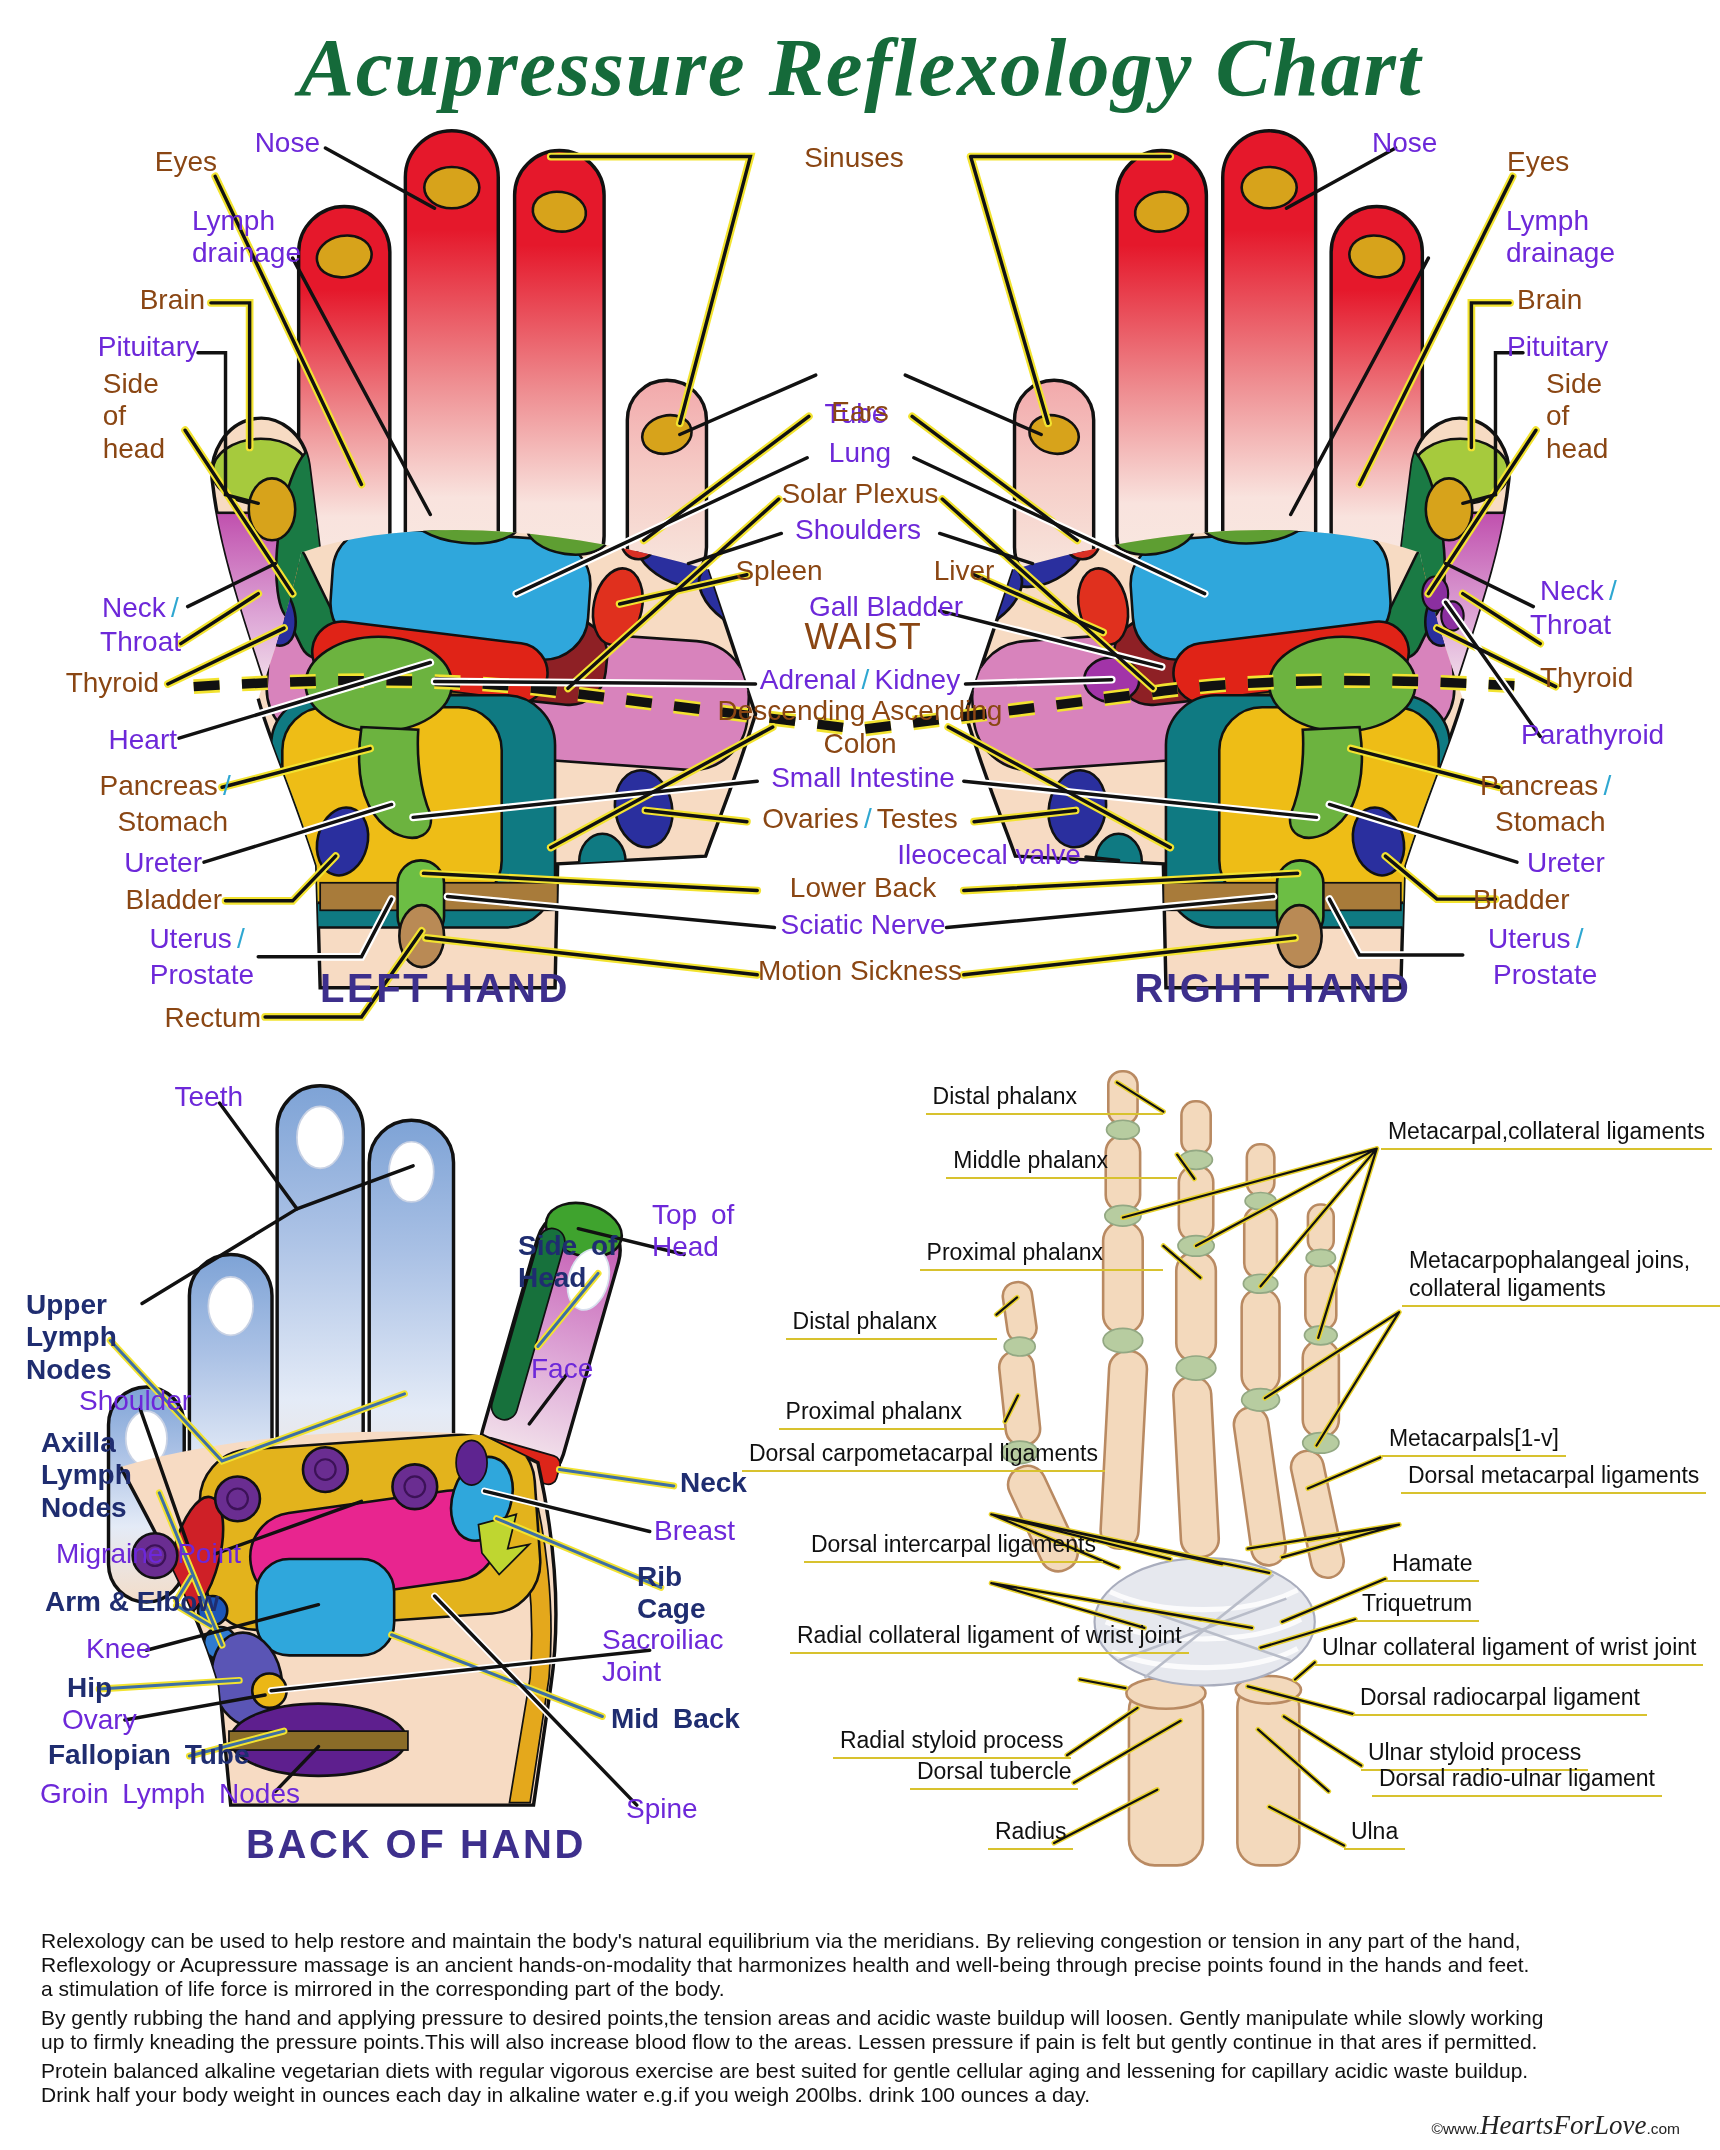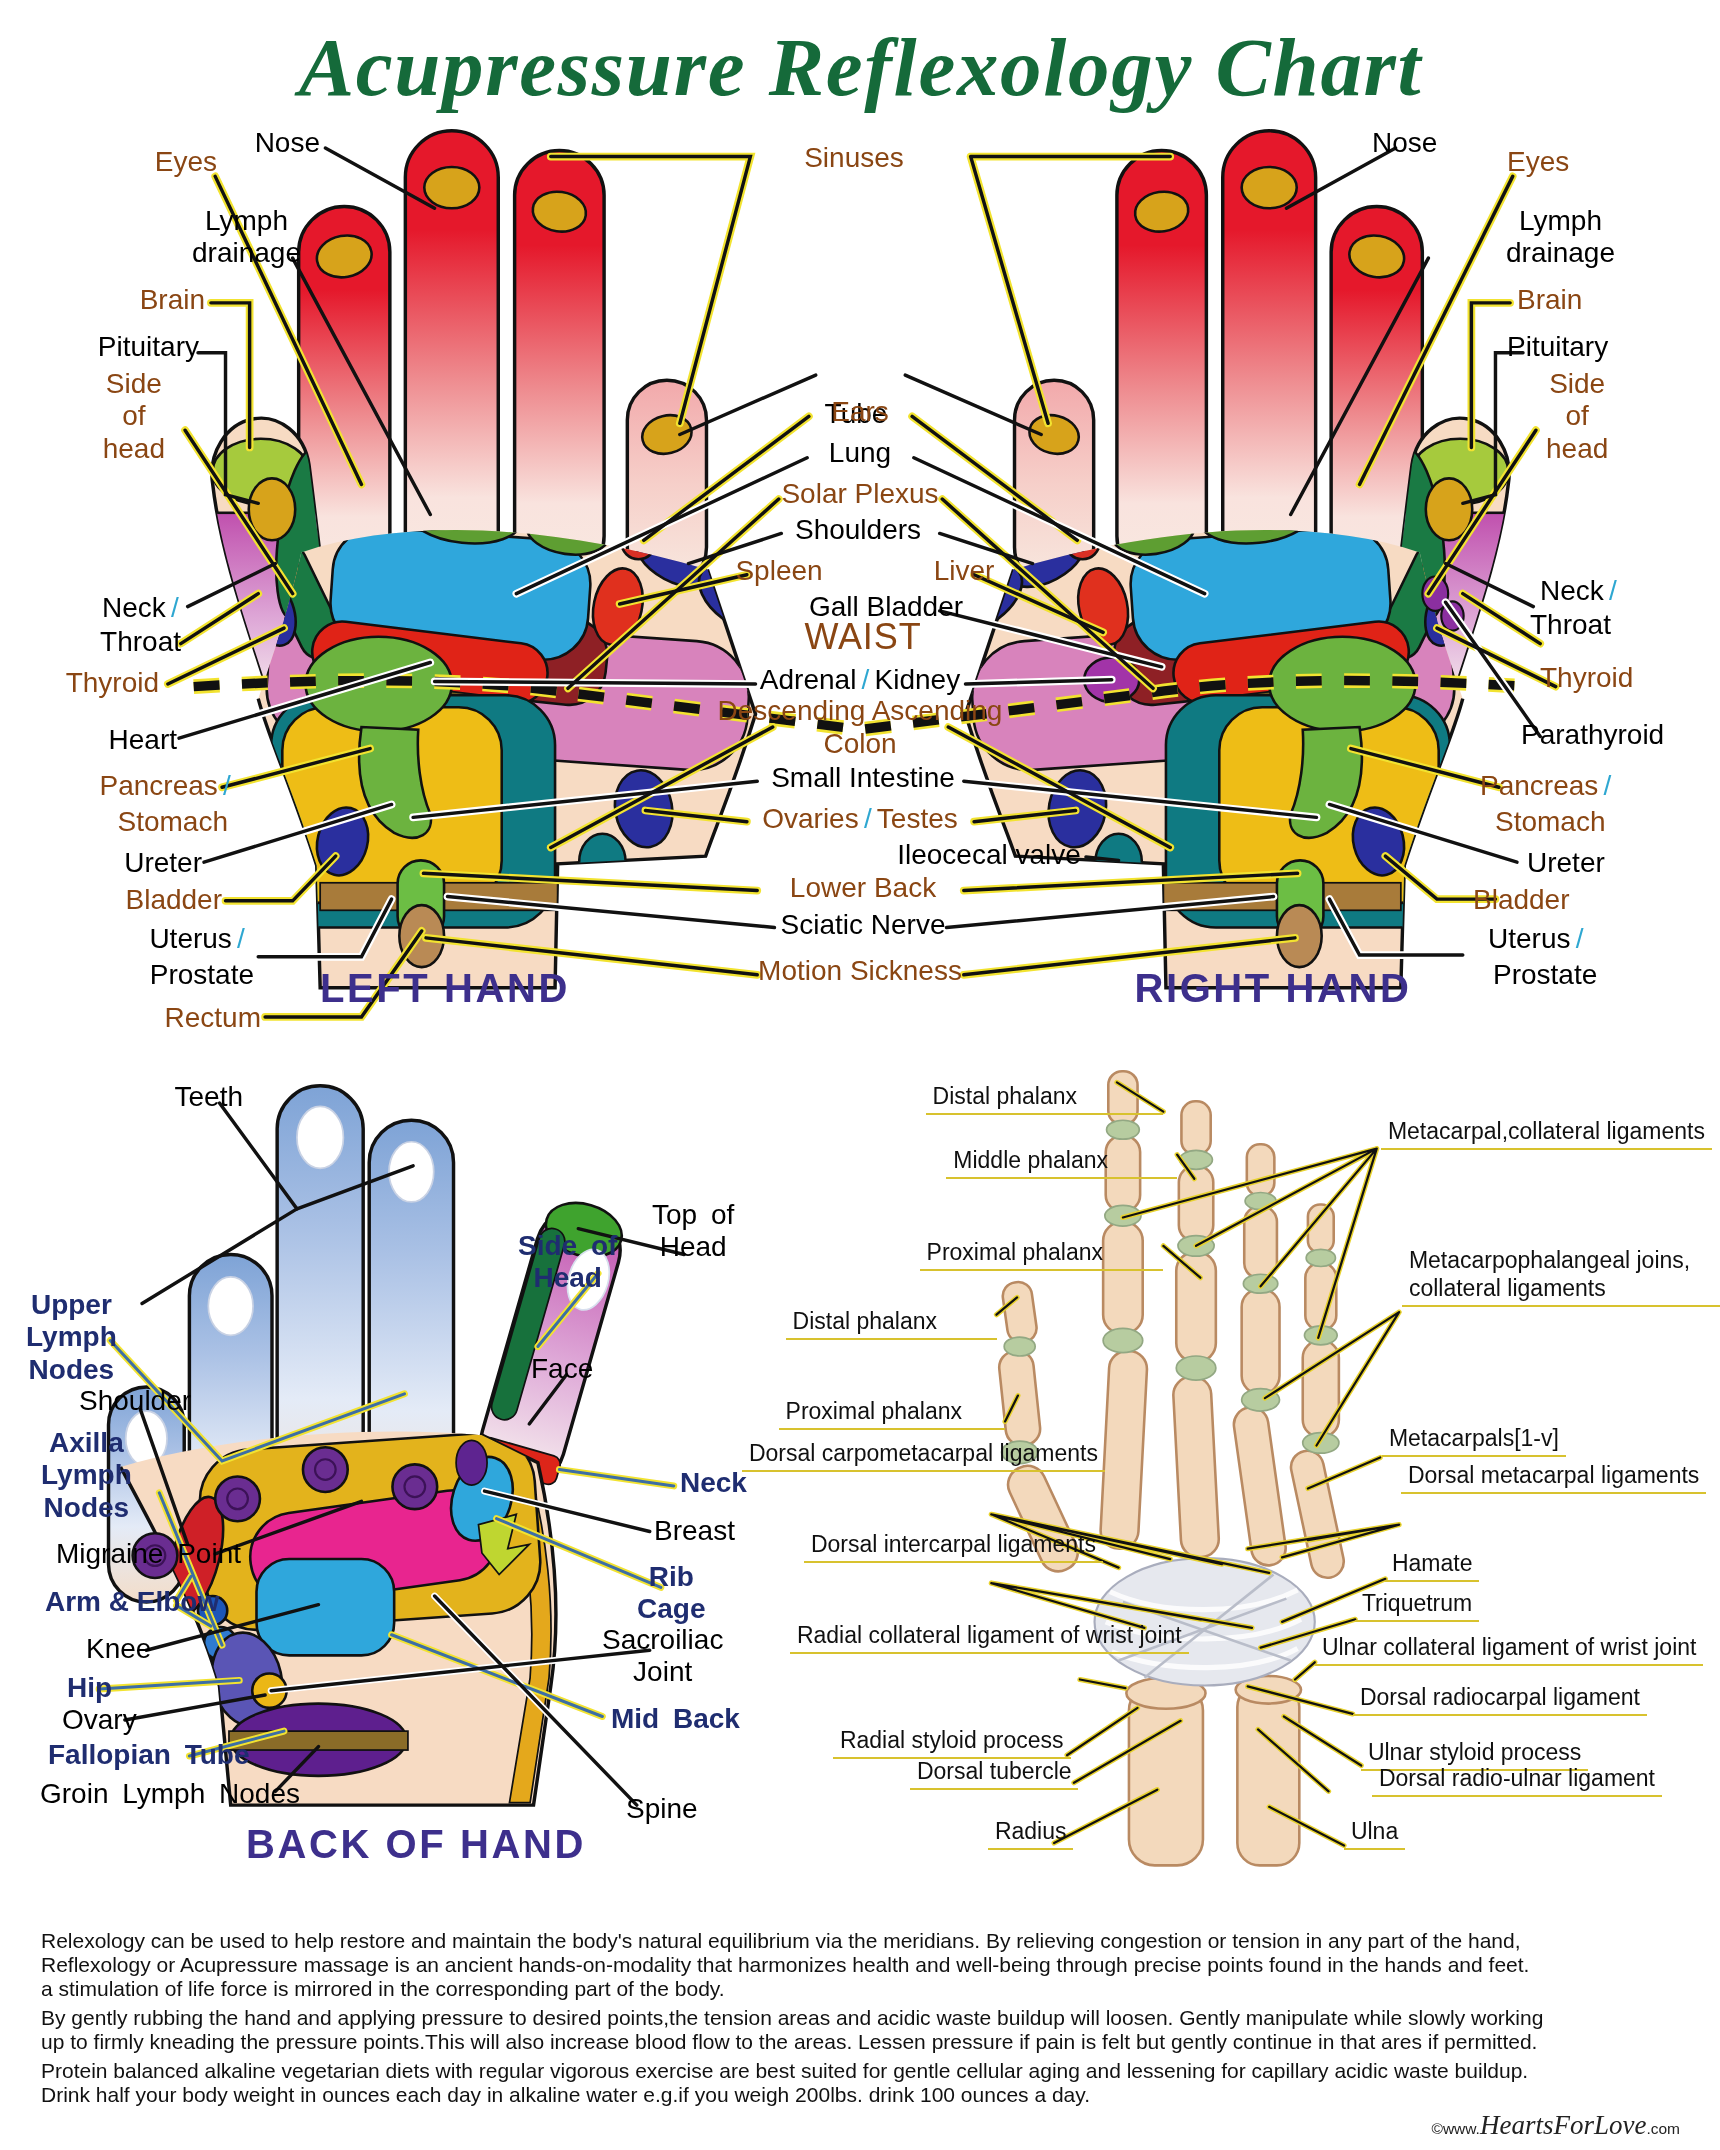--- a/index.html
+++ b/index.html
@@ -1,26 +1,26 @@
 <!DOCTYPE html>
 <html style="font-size:13.8px"><head>
 <meta charset="utf-8">
 <style>
   html,body{margin:0;padding:0;background:#fff;}
   .page{position:relative;width:1721px;height:2151px;background:#ffffff;overflow:hidden;
         font-family:"Liberation Sans",sans-serif;}
   .art{position:absolute;left:0;top:0;width:1721px;height:2151px;}
   .lbl{position:absolute;white-space:pre-line;line-height:1.16;font-size:28px;color:#1c1c1c;}
   .br{color:#8a4613;}
-  .bk{color:#000000;}
+  .bk{color:#6d28d9;}
   .nv{color:#1f2d70;font-weight:600;}
   .sl{color:#2ea7d1;margin:0 5.2px;}
   .c{transform:translateX(-50%);text-align:center;}
   .rr{text-align:right;}
-  .ctr{text-align:center;}
+  .ctr{}
   .waist{font-size:36px;letter-spacing:0.9px;}
   .cap{font-size:40px;font-weight:bold;color:#3d2f8c;letter-spacing:2.6px;}
   .ws{word-spacing:6px;}
   .sk{position:absolute;font-size:23px;color:#101010;line-height:1.22;
       border-bottom:2.6px solid #d8c22e;padding:0 6.9px 2.6px 6.9px;background:rgba(255,255,255,.0);}
   .title{position:absolute;left:50%;transform:translateX(-50%);top:19px;width:100%;
          text-align:center;font-family:"Liberation Serif",serif;font-style:italic;font-weight:600;
          font-size:83px;color:#156a3a;letter-spacing:1.7px;}
   .para{position:absolute;left:41px;top:1929px;width:1661px;color:#111;}
   .para div{font-size:21px;line-height:24px;white-space:nowrap;}

